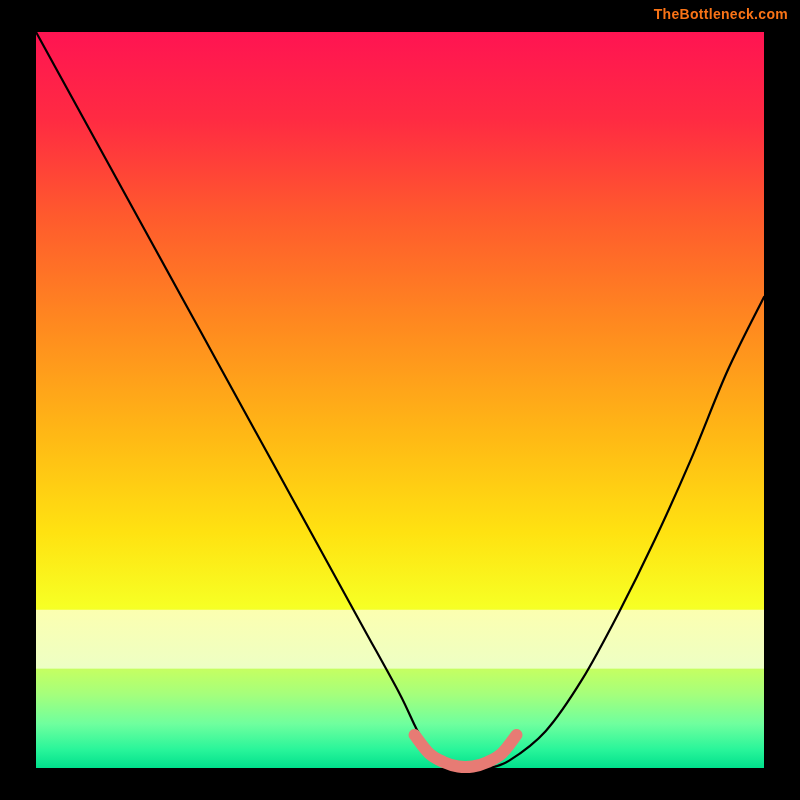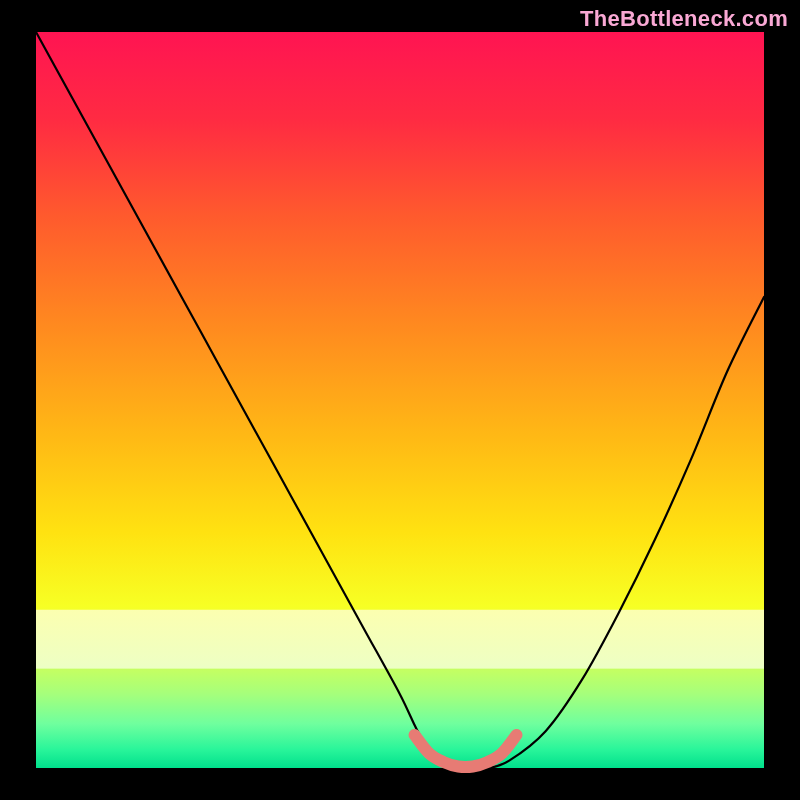--- a/index.html
+++ b/index.html
@@ -14,22 +14,22 @@
   .frame {
     position: relative;
     width: 800px;
     height: 800px;
     background: #000;
   }
   .watermark {
     position: absolute;
     top: 6px;
     right: 12px;
-    color: #f9a8d4;
-    font-size: 22px;
+    color: #f97316;
+    font-size: 14px;
     font-weight: 600;
     letter-spacing: 0.3px;
     z-index: 10;
   }
   svg {
     position: absolute;
     top: 0;
     left: 0;
   }
 </style>

